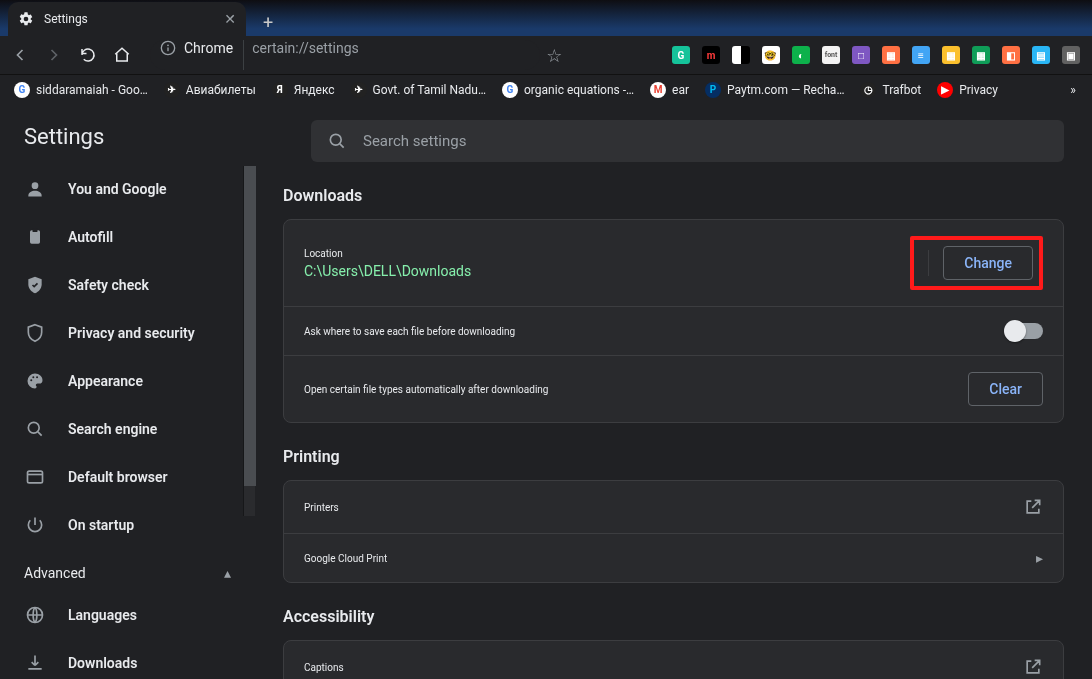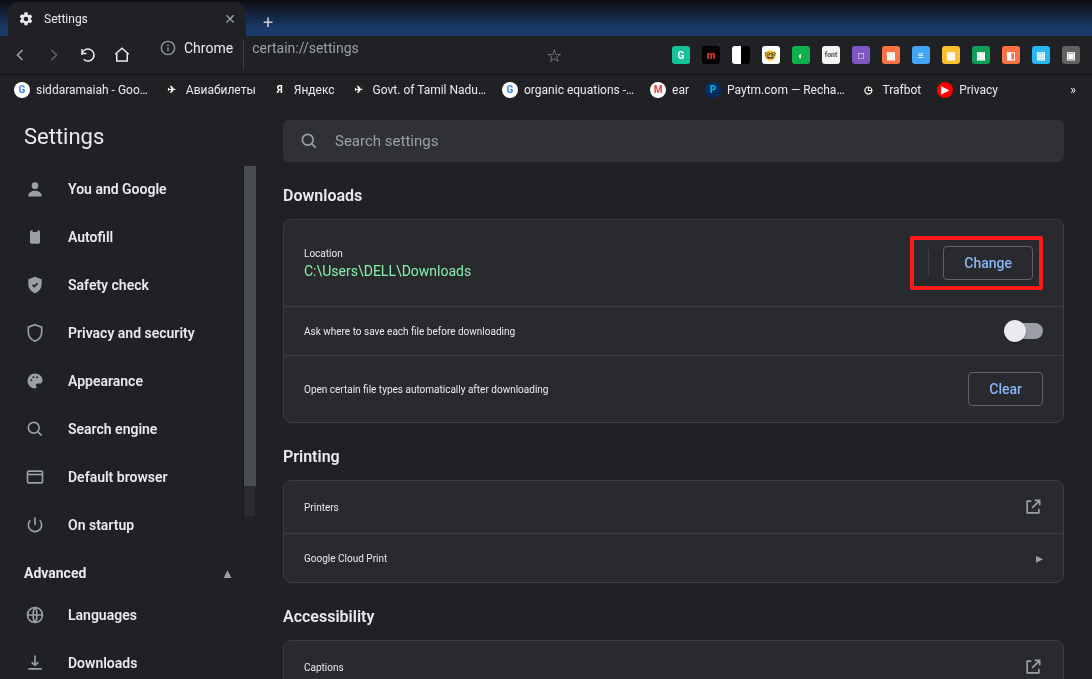--- a/index.html
+++ b/index.html
@@ -30,27 +30,27 @@
 
     
     .app { display:flex; height: calc(679px - 36px - 38px - 30px); background:#202124;}
 
     
     .sidebar { width:255px; background:#202124; position:relative; }
     .sidebar h1 { font-size:22px; font-weight:400; color:#e8eaed; padding:20px 24px 16px;}
     .nav { overflow-y:auto; height: calc(100% - 62px);}
     .nav-item { display:flex; align-items:center; gap:22px; padding:13px 24px; color:#e8eaed; font-weight:600; font-size:14px; cursor:pointer;}
     .nav-item .mi { width:22px; height:22px; display:flex; align-items:center; justify-content:center; color:#9aa0a6;}
-    .nav-section { display:flex; align-items:flex-end; justify-content:space-between; padding:16px 24px 10px; color:#e8eaed; font-weight:700; font-size:14px; cursor:pointer;}
+    .nav-section { display:flex; align-items:flex-end; justify-content:space-between; padding:16px 24px 10px; color:#e8eaed; font-weight:400; font-size:14px; cursor:pointer;}
     .scrollbar-track { position:absolute; top:62px; right:0; width:12px; height:350px; background:#2a2b2e; border-left:1px solid #161719;}
     .scrollbar-thumb { width:12px; height:320px; background:#4a4d51; }
 
     
     .main { flex:1; background:#202124; padding:0 28px 20px 28px; overflow:hidden;}
-    .searchbar { margin-top:16px; height:42px; background:#303134; border-radius:6px; display:flex; align-items:center; padding:0 16px; gap:16px;}
+    .searchbar { margin-top:16px; height:42px; background:#303134; border-radius:6px; display:flex; align-items:center; padding:0 16px; gap:16px;margin-left:28px;}
     .searchbar input { flex:1; background:transparent; border:none; outline:none; color:#e8eaed; font-size:15px;}
     .searchbar input::placeholder{color:#9aa0a6;}
     .search-ic{ color:#9aa0a6;}
 
     .section-title { margin-top:24px; margin-bottom:14px; font-size:16px; font-weight:600; color:#e8eaed;}
     .card { background:#292a2d; border-radius:8px; border:1px solid #3c3d40; }
     .row { display:flex; align-items:center; justify-content:space-between; padding:16px 20px; border-bottom:1px solid #3c3d40; }
     .row:last-child{ border-bottom:none;}
     .row .rlabel { color:#e8eaed; font-size:10px;}
     .row .rsub { color:#86efac; font-size:14px; margin-top:4px;}

